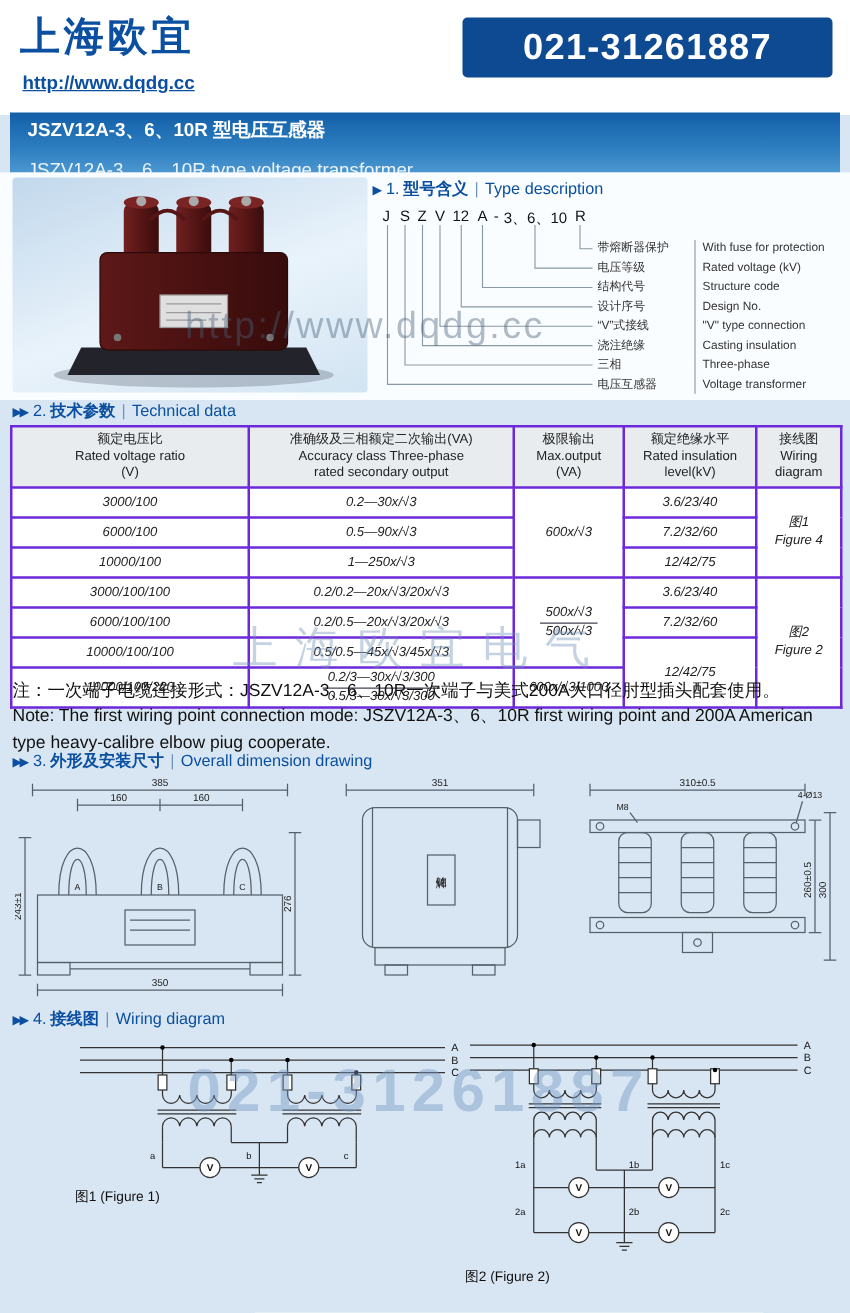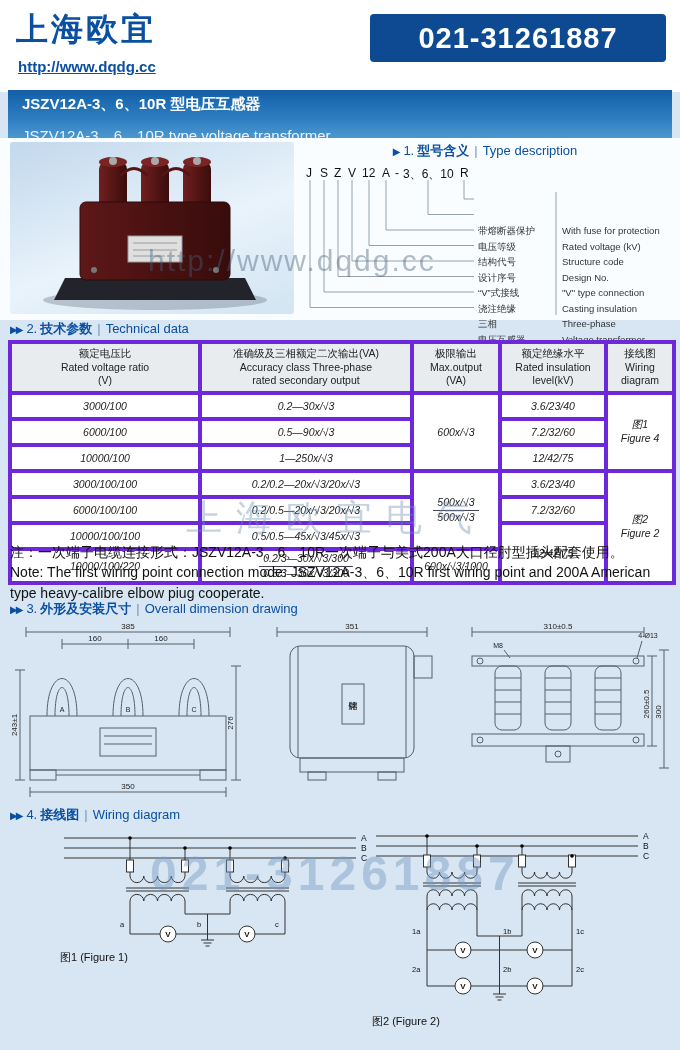--- a/index.html
+++ b/index.html
@@ -14,36 +14,36 @@
   .phone-box span{color:#fff;font-size:29px;font-weight:bold;letter-spacing:1px;}
   
   .banner{position:absolute;left:8px;top:90px;width:664px;height:48px;box-sizing:border-box;padding:5px 0 0 14px;
           background:linear-gradient(180deg,#135fa8 0%,#2d7ec0 60%,#4c97d0 100%);}
   .banner-cn{color:#fff;font-size:15px;font-weight:bold;}
   .banner-en{color:#eaf3fb;font-size:15px;margin-top:13px;}
   
   .band1{position:absolute;left:0;top:138px;width:680px;height:182px;background:#fafdff;}
   .photo{position:absolute;left:10px;top:142px;width:284px;height:172px;border-radius:3px;
          background:linear-gradient(160deg,#c2d8ec 0%,#e9f3fb 55%,#d2e4f2 100%);}
-  .typeblock{position:absolute;left:298px;top:142px;width:374px;height:178px;text-align:center;}
+  .typeblock{position:absolute;left:298px;top:142px;width:374px;height:178px;}
   .sec-h{position:absolute;left:10px;font-size:13px;color:#0a4fa0;white-space:nowrap;}
   .sec-h .arr{font-size:10px;margin-right:5px;letter-spacing:-2px;color:#0a4fa0;}
   .sec-h .no{margin-right:3px;}
   .sec-h .cn{font-weight:bold;}
   .sec-h .sp{color:#6f94bd;margin:0 5px;}
   .typeblock .sec-h{position:static;display:block;margin:0 0 4px 0;}
   .code-row{position:absolute;left:0;top:24px;width:374px;height:16px;font-size:12px;color:#111;}
   .code-row span{position:absolute;top:0;}
   .type-lines{position:absolute;left:0;top:0;}
-  .tlabel{position:absolute;left:180px;width:192px;height:14px;font-size:9.5px;color:#333;line-height:14px;margin-top:32px;}
+  .tlabel{position:absolute;left:180px;width:192px;height:14px;font-size:9.5px;color:#333;line-height:14px;}
   .tl-cn{position:absolute;left:0;}
   .tl-en{position:absolute;left:84px;white-space:nowrap;}
   
   table.tech{position:absolute;left:8px;top:340px;width:664px;border-collapse:collapse;table-layout:fixed;}
-  table.tech th,table.tech td{border:4px solid #6d28d9;text-align:center;vertical-align:middle;
+  table.tech th,table.tech td{border:2px solid #6d28d9;text-align:center;vertical-align:middle;
       font-size:10.5px;padding:1px 2px;color:#222;}
   table.tech th{background:#e8ecef;font-weight:normal;line-height:1.3;padding:3px 2px;}
   table.tech td{background:#fff;height:20px;font-style:italic;}
   tr.lastrow td{height:28px;}
   .figcell div{line-height:1.3;}
   .fraccell{line-height:1.2;}
   .ftop{display:inline-block;border-bottom:1px solid #445;padding:0 4px 1px;}
   .fbot{display:block;}
   
   .notes{position:absolute;left:10px;top:542px;width:662px;font-size:14px;color:#111;line-height:1.45;}

